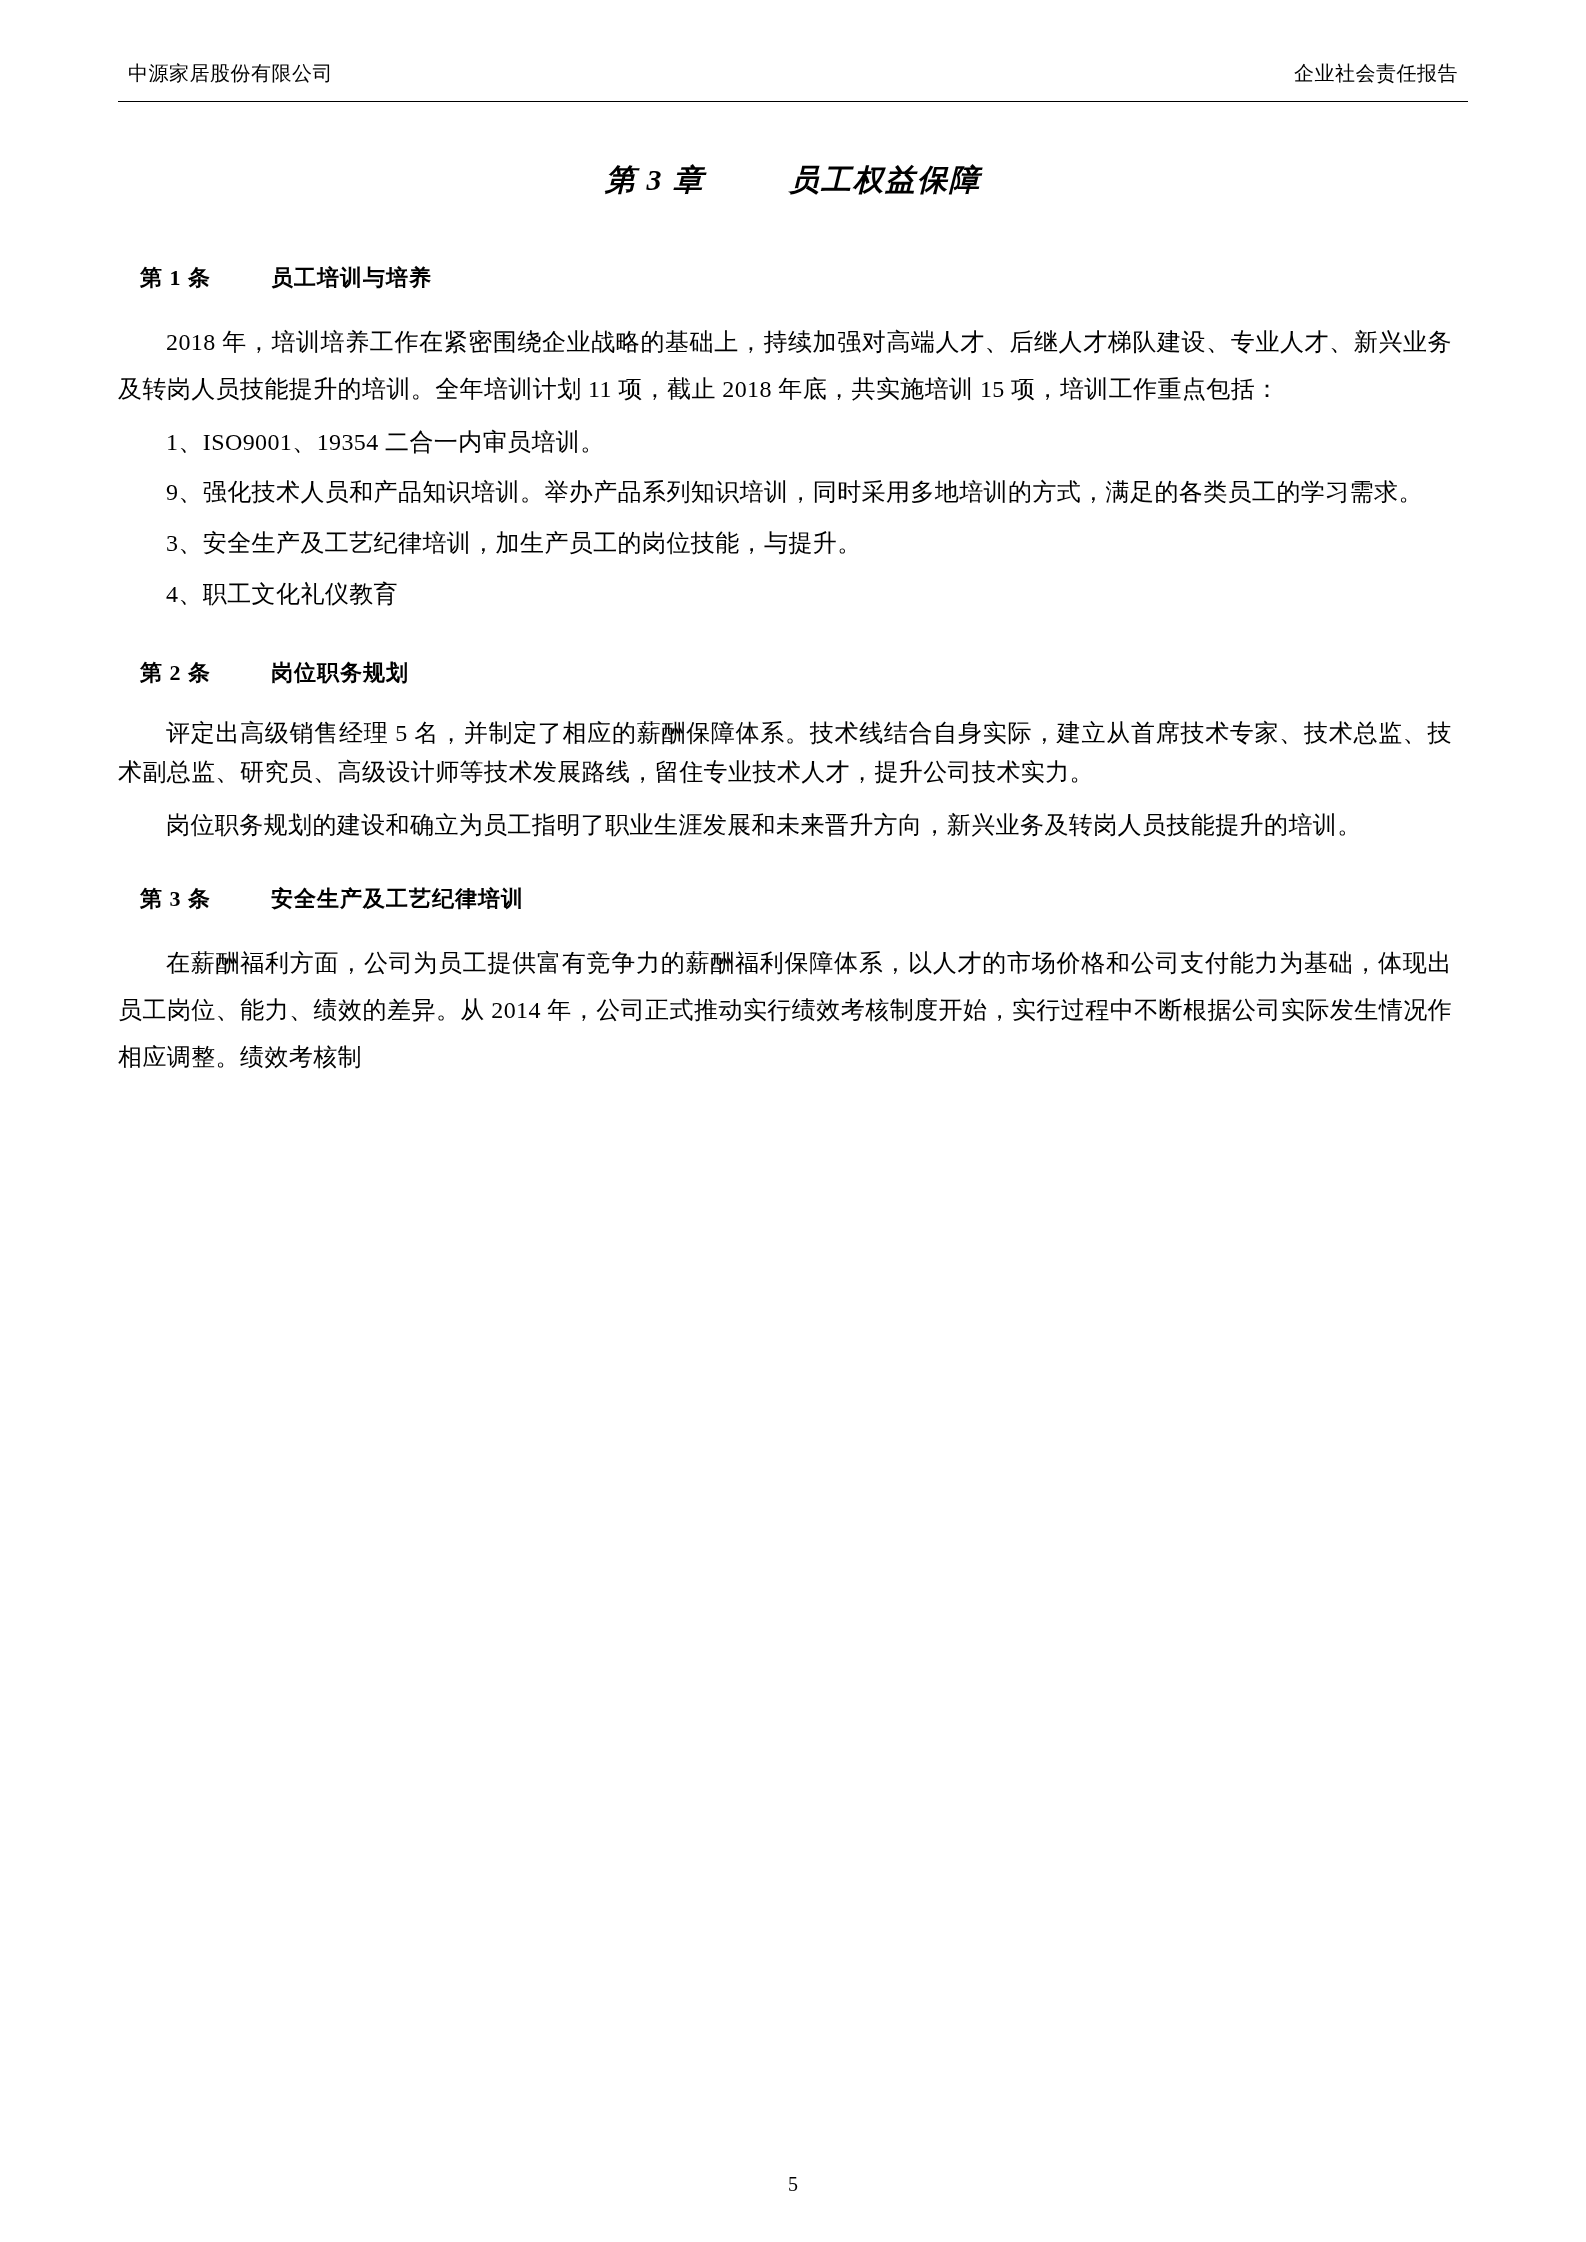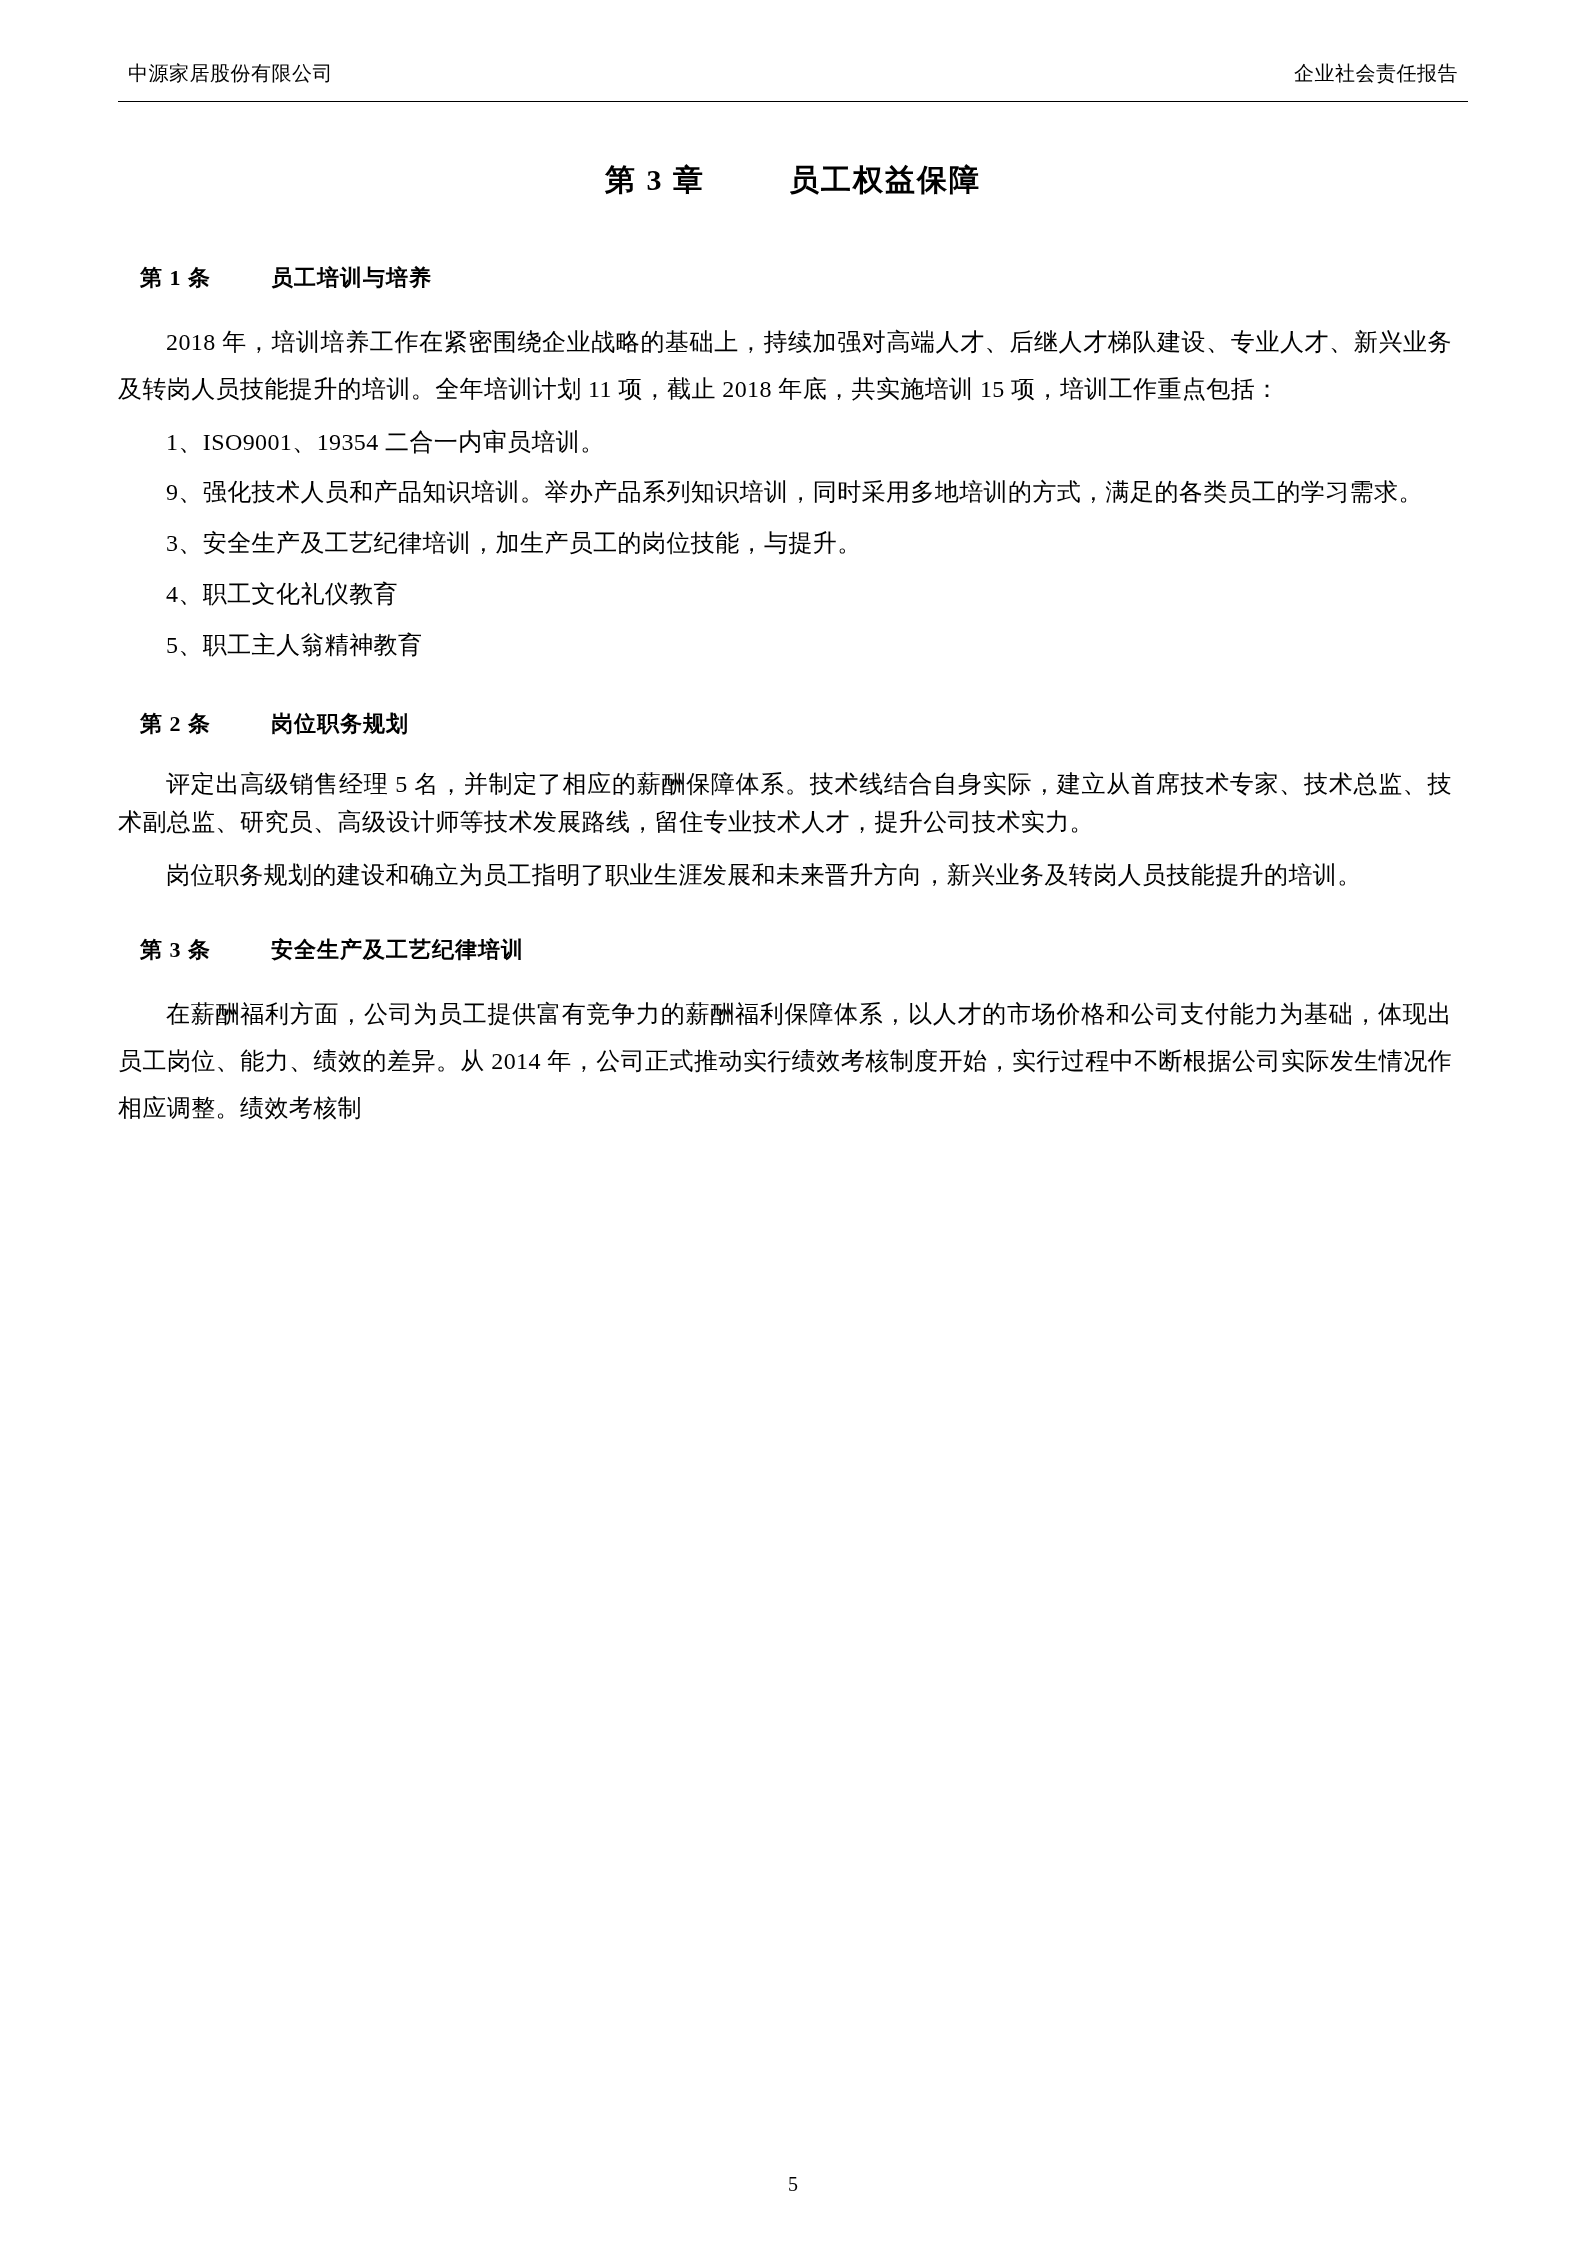--- a/index.html
+++ b/index.html
@@ -32,20 +32,21 @@
     white-space: nowrap;
   }
   .header-right {
   }
   .chapter-title {
     text-align: center;
     font-size: 30px;
     font-weight: bold;
     letter-spacing: 2px;
     margin: 48px 0 62px 0;
+    font-style: italic;
   }
   .chapter-title .gap {
     display: inline-block;
     width: 84px;
   }
   .section-heading {
     font-size: 22px;
     font-weight: bold;
     margin: 40px 0 26px 22px;
     letter-spacing: 1px;
@@ -98,21 +99,20 @@
 
   <div class="section-heading">
     <span>第 1 条</span><span class="gap"></span><span>员工培训与培养</span>
   </div>
 
   <p class="body indent">2018 年，培训培养工作在紧密围绕企业战略的基础上，持续加强对高端人才、后继人才梯队建设、专业人才、新兴业务及转岗人员技能提升的培训。全年培训计划 11 项，截止 2018 年底，共实施培训 15 项，培训工作重点包括：</p>
   <p class="body list-item">1、ISO9001、19354 二合一内审员培训。</p>
   <p class="body list-item">9、强化技术人员和产品知识培训。举办产品系列知识培训，同时采用多地培训的方式，满足的各类员工的学习需求。</p>
   <p class="body list-item">3、安全生产及工艺纪律培训，加生产员工的岗位技能，与提升。</p>
   <p class="body list-item">4、职工文化礼仪教育</p>
-  <p class="body list-item">5、职工主人翁精神教育</p>
 
   <div class="section-heading">
     <span>第 2 条</span><span class="gap"></span><span>岗位职务规划</span>
   </div>
 
   <p class="body indent tight">评定出高级销售经理 5 名，并制定了相应的薪酬保障体系。技术线结合自身实际，建立从首席技术专家、技术总监、技术副总监、研究员、高级设计师等技术发展路线，留住专业技术人才，提升公司技术实力。</p>
   <p class="body indent tight">岗位职务规划的建设和确立为员工指明了职业生涯发展和未来晋升方向，新兴业务及转岗人员技能提升的培训。</p>
 
   <div class="section-heading">
     <span>第 3 条</span><span class="gap"></span><span>安全生产及工艺纪律培训</span>

